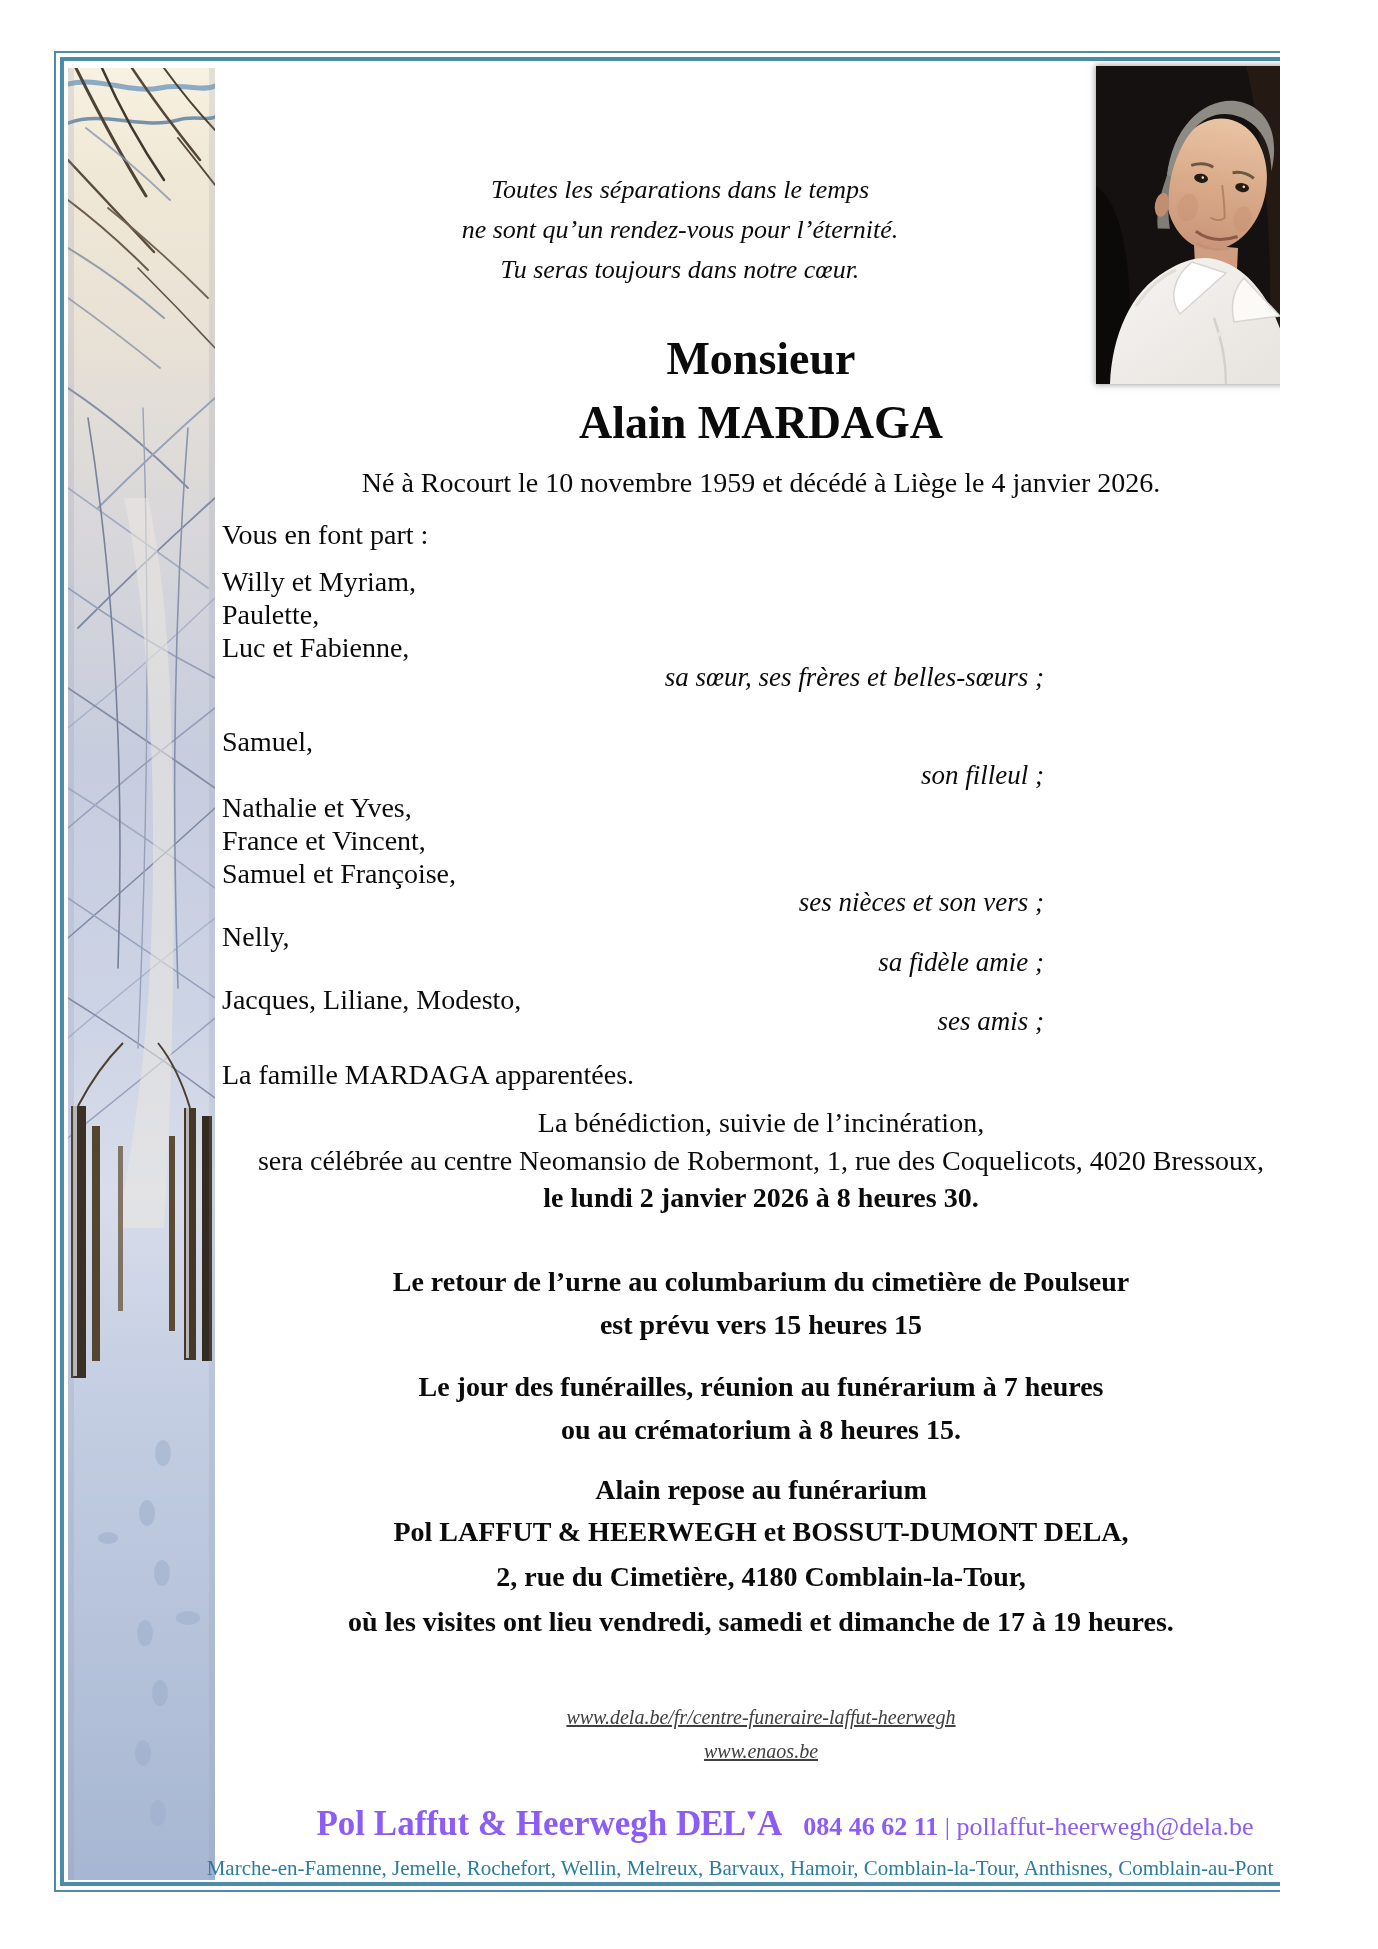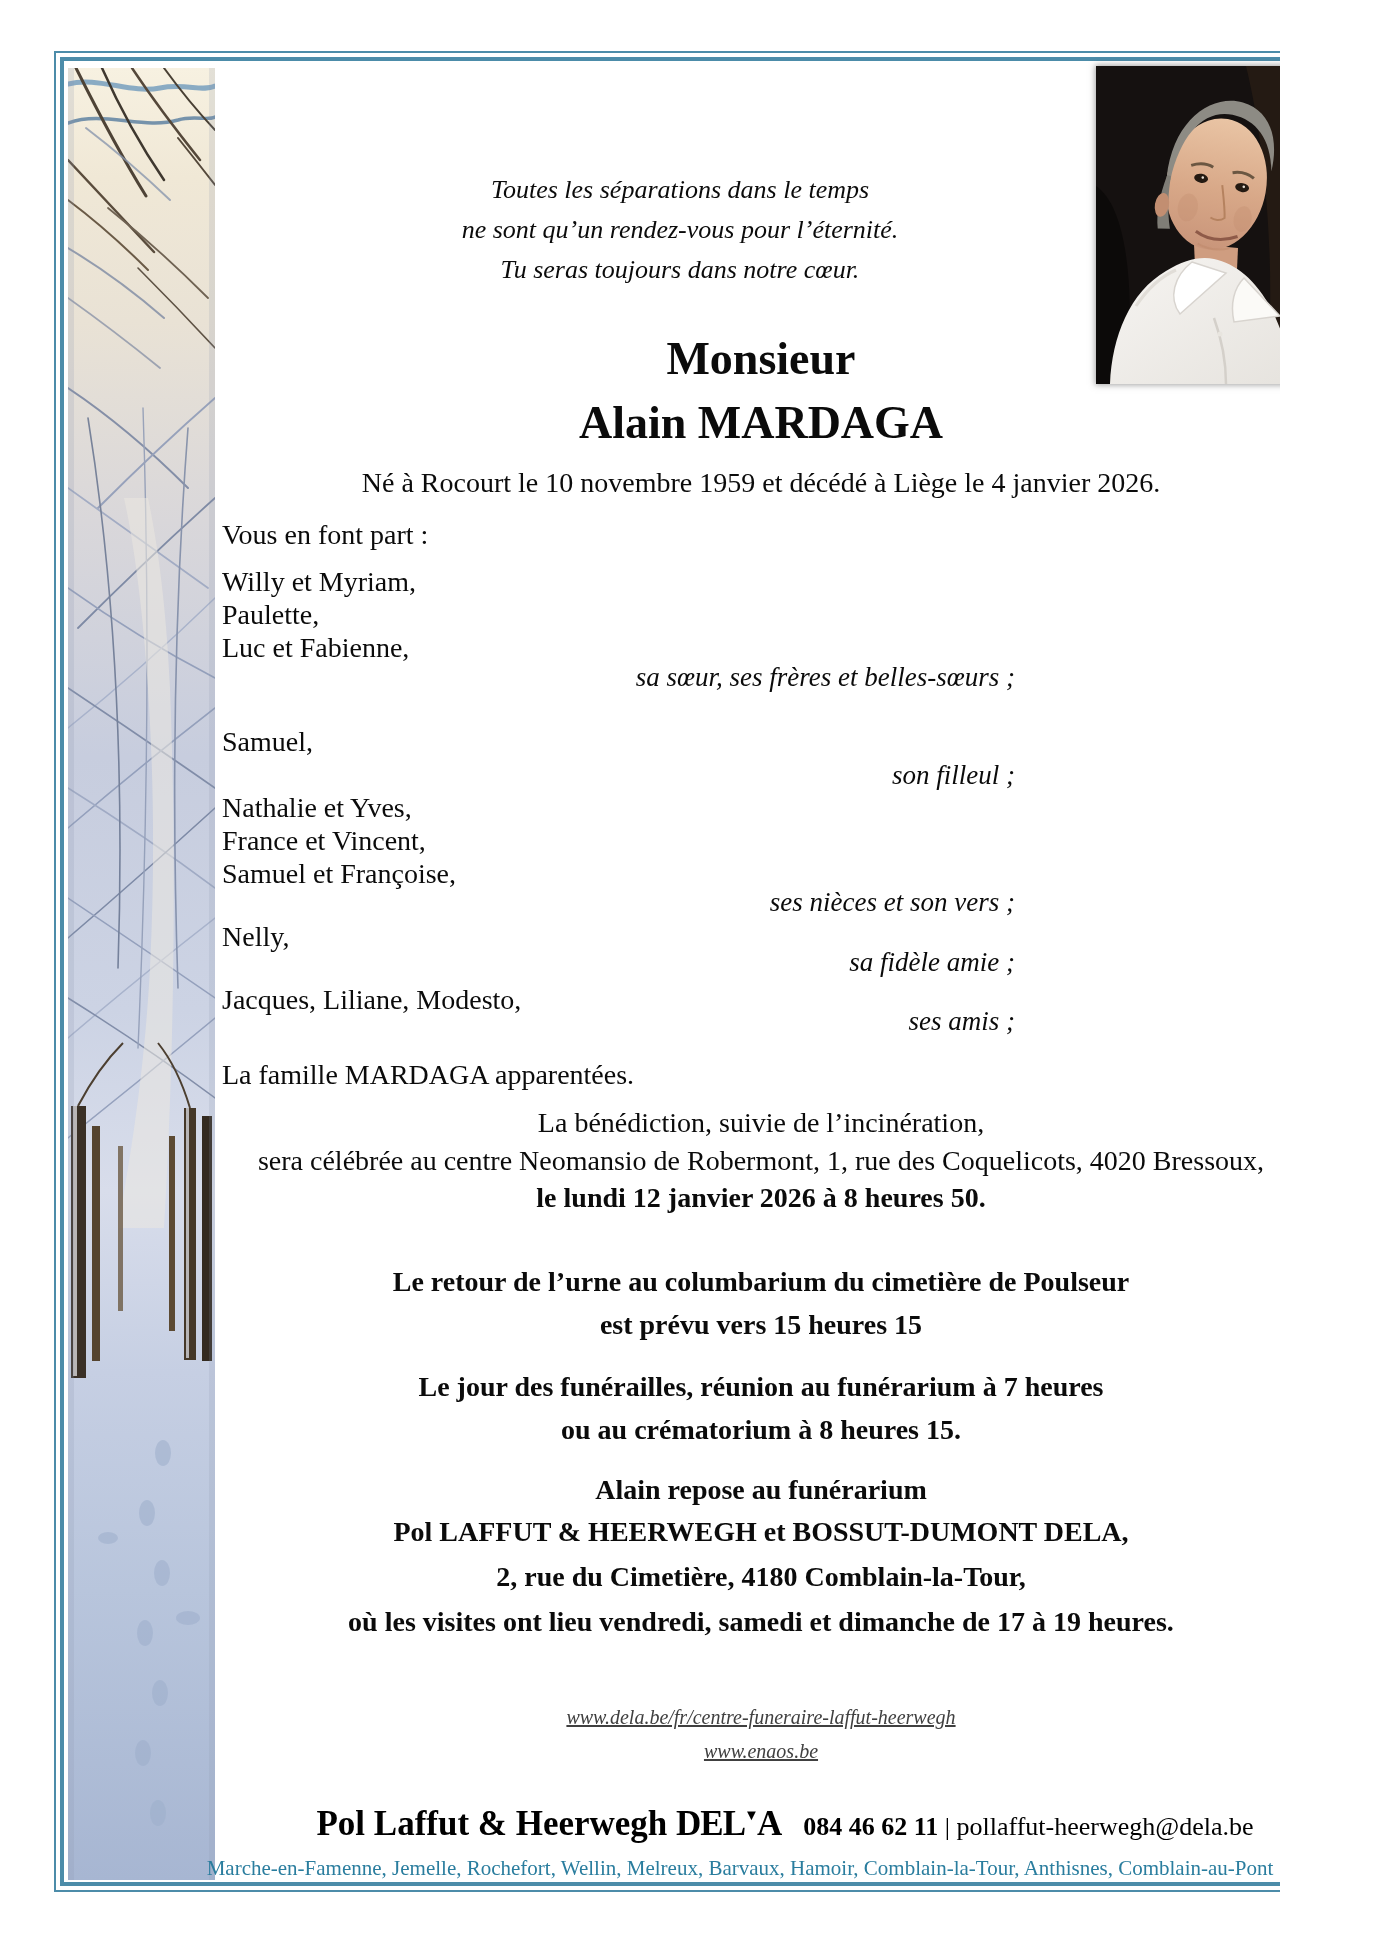--- a/index.html
+++ b/index.html
@@ -33,31 +33,31 @@
   .abs{position:absolute;}
   .center-col{left:215px;width:1092px;text-align:center;}
   .epitaph-col{left:215px;width:930px;text-align:center;}
   .left-col{left:222px;text-align:left;}
   .role-col{left:215px;width:800px;text-align:right;}
 
   .epitaph-line{font-style:italic;font-size:26px;line-height:40px;}
   .title-line1{font-size:46px;font-weight:bold;line-height:64px;}
   .title-line2{font-size:46px;font-weight:bold;line-height:64px;}
   .body-text{font-size:28px;line-height:33px;}
-  .role-text{font-size:27px;font-style:italic;line-height:33px;}
+  .role-text{font-size:27px;font-style:italic;line-height:33px;padding-left:29px;}
   .bold-text{font-size:28px;font-weight:bold;line-height:34px;}
   .italic-text{font-size:27px;font-style:italic;line-height:33px;}
   .link-text{
     font-size:20px;font-style:italic;line-height:33px;
     color:#404040;text-decoration:underline;cursor:pointer;
   }
   .footer-row{
     left:240px;width:1090px;
     display:flex;align-items:baseline;justify-content:center;gap:22px;
-    color:#000000;
+    color:#8b5cf6;
   }
   .brand{font-size:35px;font-weight:bold;white-space:nowrap;}
   .dela{font-weight:bold;letter-spacing:-1px;}
   .dela-tri{display:inline-block;font-size:15px;vertical-align:top;line-height:22px;margin:0 -1px;}
   .contact{font-size:26px;white-space:nowrap;}
   .contact .phone{font-weight:bold;}
   .towns{
     left:180px;width:1120px;text-align:center;
     font-size:21px;color:#2a7d9e;line-height:26px;
   }
@@ -240,21 +240,21 @@
   <div class="abs left-col body-text" style="top:920px">Nelly,</div>
   <div class="abs role-col role-text" style="top:946px">sa fidèle amie ;</div>
 
   <div class="abs left-col body-text" style="top:983px">Jacques, Liliane, Modesto,</div>
   <div class="abs role-col role-text" style="top:1005px">ses amis ;</div>
 
   <div class="abs left-col body-text" style="top:1058px">La famille MARDAGA apparentées.</div>
 
   <div class="abs center-col body-text" style="top:1106px">La bénédiction, suivie de l’incinération,</div>
   <div class="abs center-col body-text" style="top:1144px">sera célébrée au centre Neomansio de Robermont, 1, rue des Coquelicots, 4020 Bressoux,</div>
-  <div class="abs center-col bold-text" style="top:1181px">le lundi 12 janvier 2026 à 8 heures 50.</div>
+  <div class="abs center-col bold-text" style="top:1181px">le lundi 2 janvier 2026 à 8 heures 30.</div>
 
   <div class="abs center-col bold-text" style="top:1265px">Le retour de l’urne au columbarium du cimetière de Poulseur</div>
   <div class="abs center-col bold-text" style="top:1308px">est prévu vers 15 heures 15</div>
 
   <div class="abs center-col bold-text" style="top:1370px">Le jour des funérailles, réunion au funérarium à 7 heures</div>
   <div class="abs center-col bold-text" style="top:1413px">ou au crématorium à 8 heures 15.</div>
 
   <div class="abs center-col bold-text" style="top:1473px">Alain repose au funérarium</div>
   <div class="abs center-col bold-text" style="top:1515px">Pol LAFFUT &amp; HEERWEGH et BOSSUT-DUMONT DELA,</div>
   <div class="abs center-col bold-text" style="top:1560px">2, rue du Cimetière, 4180 Comblain-la-Tour,</div>

